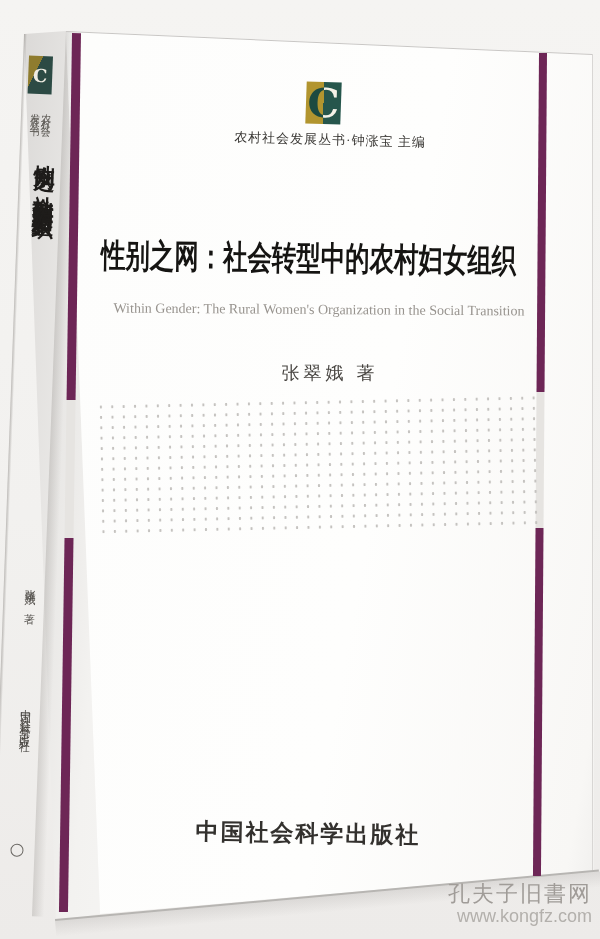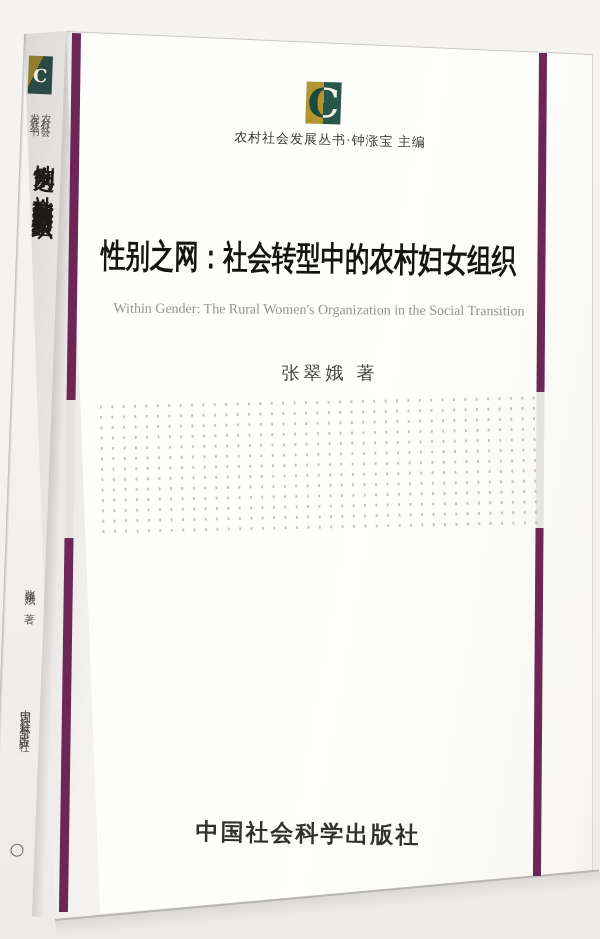--- a/index.html
+++ b/index.html
@@ -118,14 +118,18 @@
   <div class="abs spine-content">
     <div class="spine-logo">C</div>
     <div class="vtext spine-series-col col-r">农村社会</div>
     <div class="vtext spine-series-col col-l">发展丛书</div>
     <div class="vtext spine-title">性别之网：社会转型中的农村妇女组织</div>
     <div class="vtext spine-author">张翠娥 著</div>
     <div class="vtext spine-publisher">中国社会科学出版社</div>
     <div class="spine-seal"></div>
   </div>
 
+  <div class="abs watermark">
+    <div class="wm-name">孔夫子旧書网</div>
+    <div class="wm-url">www.kongfz.com</div>
+  </div>
 
 </div>
 
 </body></html>

